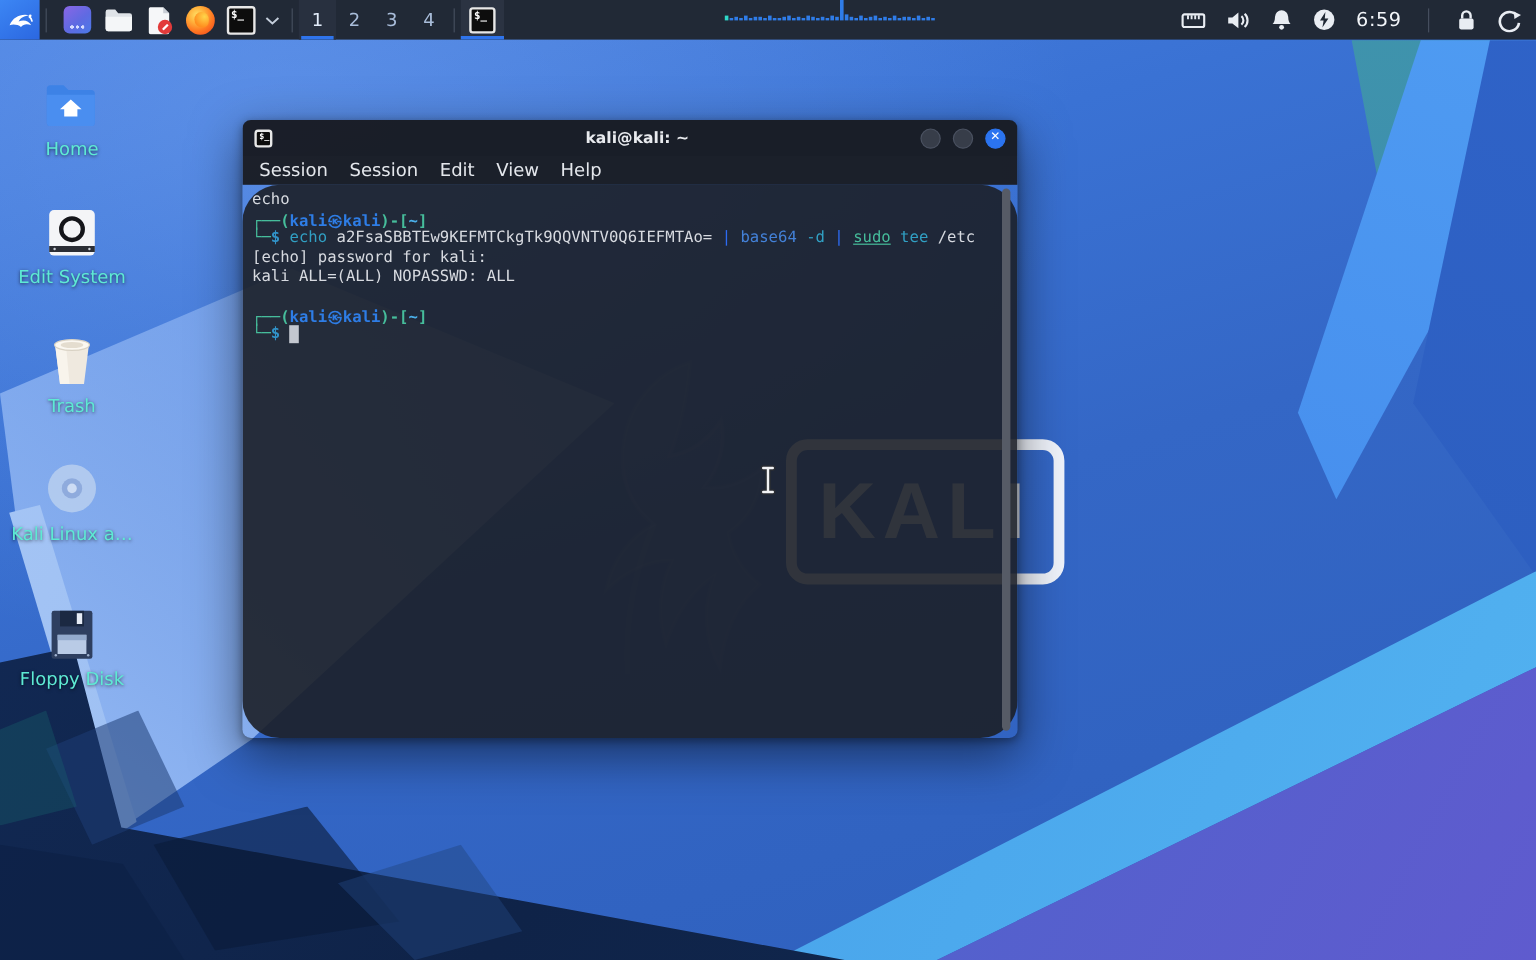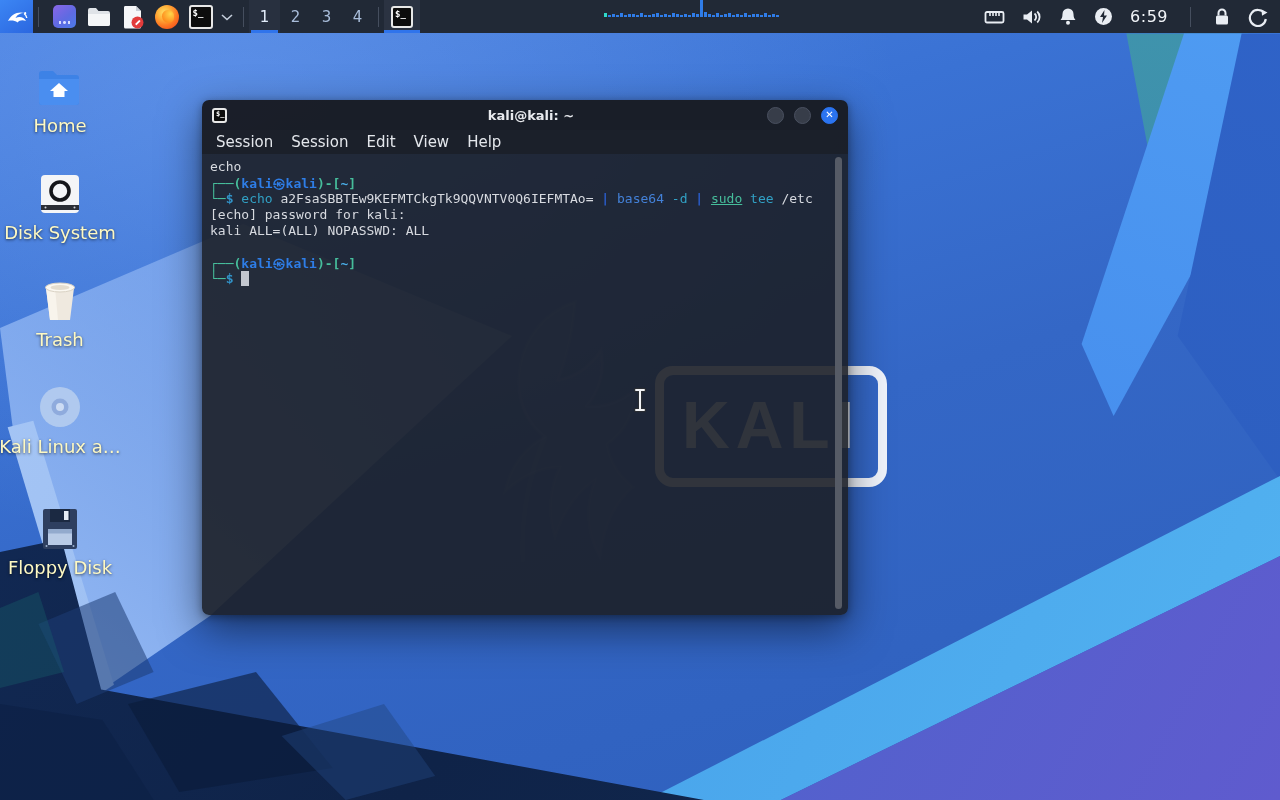--- a/index.html
+++ b/index.html
@@ -79,40 +79,40 @@
   .monitor i { display:block; width:3px; background:#2f7ce8; }
   .monitor i.teal { background:#2fd8c8; }
   .tray { display:flex; align-items:center; gap:17px; padding-right:12px; }
   .tray .ticon { display:flex; align-items:center; justify-content:center; }
   .clock { color:#f2f5f9; font-size:16px; letter-spacing:.5px; }
 
   
   .desktop-icons { position:absolute; left:12px; top:48px; width:96px; z-index:6; }
   .dicon { position:absolute; left:0; width:96px; display:flex; flex-direction:column; align-items:center; }
   .dicon .ic { height:54px; display:flex; align-items:flex-end; justify-content:center; }
-  .dicon .lbl { margin-top:7px; color:#fef9c3; font-size:18px; text-align:center; white-space:nowrap;
+  .dicon .lbl { margin-top:7px; color:#5eead4; font-size:15px; text-align:center; white-space:nowrap;
     text-shadow:0 1px 3px rgba(0,0,0,.65); }
 
   
   .terminal { position:absolute; left:202px; top:100px; width:646px; height:515px; z-index:20;
     border-radius:7px; overflow:hidden; box-shadow:0 14px 42px rgba(0,0,0,.5), 0 2px 8px rgba(0,0,0,.35);
     display:flex; flex-direction:column; }
   .titlebar { height:30px; background:rgba(24,27,34,.97); display:flex; align-items:center;
     padding:0 10px; flex:none; position:relative; }
   .tb-title { position:absolute; left:12px; right:0; text-align:center; color:#e8eaee;
     font-size:13px; font-weight:bold; pointer-events:none; }
   .tb-btns { margin-left:auto; display:flex; gap:10px; z-index:2; }
   .tb-btn { width:17px; height:17px; border-radius:50%; background:#373d49; border:1px solid #4a5160; }
   .tb-close { background:#2b74f0; border-color:#2b74f0; color:#fff; display:flex;
     align-items:center; justify-content:center; font-size:10px; font-weight:bold; line-height:1; }
   .menubar { height:24px; background:rgba(26,29,36,.97); display:flex; align-items:center;
     padding-left:6px; gap:2px; flex:none; }
   .menu-item { color:#e4e7ec; font-size:15px; padding:2px 8px; }
   .term-body { flex:1; background:rgba(28,31,39,.9); position:relative;
-    font-family:"DejaVu Sans Mono","Liberation Mono",monospace; font-size:13px; }
+    font-family:"DejaVu Sans Mono","Liberation Mono",monospace; font-size:13px;border-radius:31px; }
   .term-lines { position:absolute; left:8px; top:5px; right:20px; }
   .tline { height:16px; white-space:pre; letter-spacing:0; }
   .tk-fg { color:#d7dae0; }
   .tk-green { color:#46bd9b; font-weight:bold; }
   .tk-user { color:#2e7de6; font-weight:bold; }
   .tk-tilde { color:#4aaee8; font-weight:bold; }
   .tk-dollar { color:#3193c9; font-weight:bold; }
   .tk-cmd { color:#31a0c4; }
   .tk-cmd2 { color:#4381d8; }
   .tk-pipe { color:#2d6bf2; }
@@ -322,21 +322,21 @@
   <div class="dicon" style="top:113px">
     <div class="ic">
         <svg width="44" height="42" viewBox="0 0 44 42">
       <rect x="3" y="2" width="38" height="38" rx="4" fill="#f4f5f7"></rect>
       <circle cx="22" cy="18" r="9" fill="none" stroke="#15161a" stroke-width="3.6"></circle>
       <rect x="3" y="32" width="38" height="5" fill="#2b2e35"></rect>
       <circle cx="7.5" cy="34.5" r="1" fill="#cfd3da"></circle>
           <circle cx="36.5" cy="34.5" r="1" fill="#cfd3da"></circle>
     </svg>
       </div>
-    <div class="lbl">Disk System</div>
+    <div class="lbl">Edit System</div>
   </div>
   <div class="dicon" style="top:220px">
     <div class="ic">
         <svg width="42" height="42" viewBox="0 0 42 42">
       <path d="M7 8 L11 40 H31 L35 8 Z" fill="#efe9df"></path>
       <path d="M7 8 L11 40 H19 L16 8 Z" fill="#f8f4ec"></path>
       <ellipse cx="21" cy="7.5" rx="14.5" ry="4.5" fill="#fbf8f1" stroke="#d9d2c4" stroke-width="1"></ellipse>
       <ellipse cx="21" cy="7.5" rx="9.5" ry="2.6" fill="#e4ddcf"></ellipse>
     </svg>
       </div>

